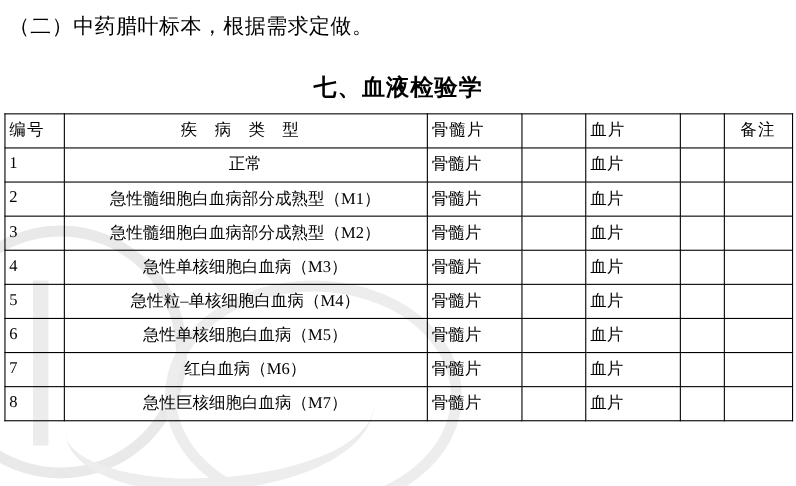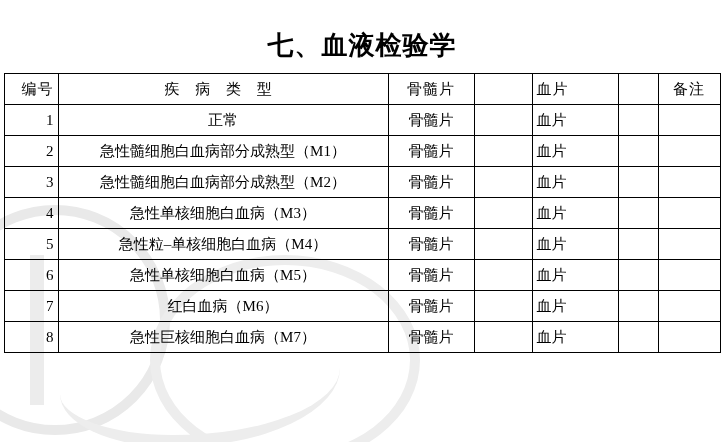--- a/index.html
+++ b/index.html
@@ -59,21 +59,21 @@
 
   .para-1 {
     font-size: 19px;
     line-height: 1.2;
     margin: 14px 0 0 8px;
     letter-spacing: 0.5px;
   }
 
   .section-title {
     text-align: center;
-    font-size: 26px;
+    font-size: 21px;
     font-weight: bold;
     margin: 28px 0 10px 0;
     letter-spacing: 1px;
   }
 
   table.blood-table {
     border-collapse: collapse;
     width: 706px;
     margin: 0 auto;
     table-layout: fixed;
@@ -81,43 +81,44 @@
   table.blood-table td,
   table.blood-table th {
     border: 1px solid #000000;
     font-size: 15px;
     font-weight: normal;
     height: 31px;
     padding: 0 4px;
     vertical-align: middle;
     box-sizing: border-box;
   }
-  .col-no      { width: 54px;  text-align: right; }
+  .col-no      { width: 54px;  text-align: left; }
   .col-type    { width: 330px; text-align: center; padding-left: 18px; }
-  .col-marrow  { width: 86px;  text-align: center; margin-top: 41px; }
+  .col-marrow  { width: 86px;  text-align: left; margin-top: 41px; }
   .col-blank1  { width: 58px;  }
   .col-blood   { width: 86px;  text-align: left; }
   .col-blank2  { width: 40px;  }
   .col-remark  { width: 62px;  text-align: center; margin-left: 41px; }
 
   thead td.col-type { padding-left: 0; letter-spacing: 6px; }
   thead td { letter-spacing: 1px; }
 </style>
 </head>
 <body>
 
 <div class="watermark">
   <div class="wm-ring a"></div>
   <div class="wm-ring b"></div>
   <div class="wm-bar"></div>
   <div class="wm-swoosh"></div>
 </div>
 
 <div class="page">
 
+  <p class="para-1">（二）中药腊叶标本，根据需求定做。</p>
 
   <h2 class="section-title">七、血液检验学</h2>
 
   <table class="blood-table">
     <thead>
       <tr>
         <td class="col-no">编号</td>
         <td class="col-type">疾 病 类 型</td>
         <td class="col-marrow">骨髓片</td>
         <td class="col-blank1"></td>

